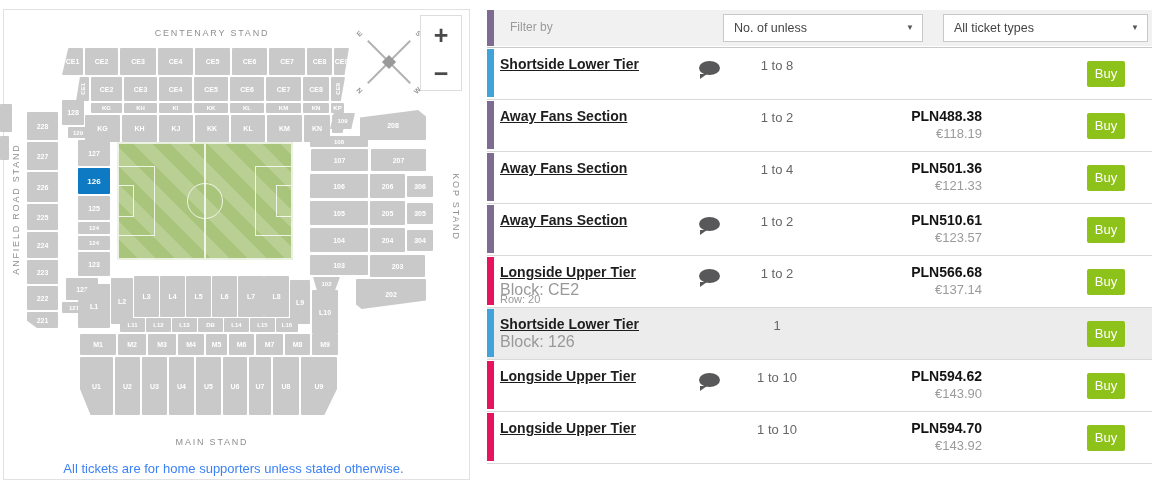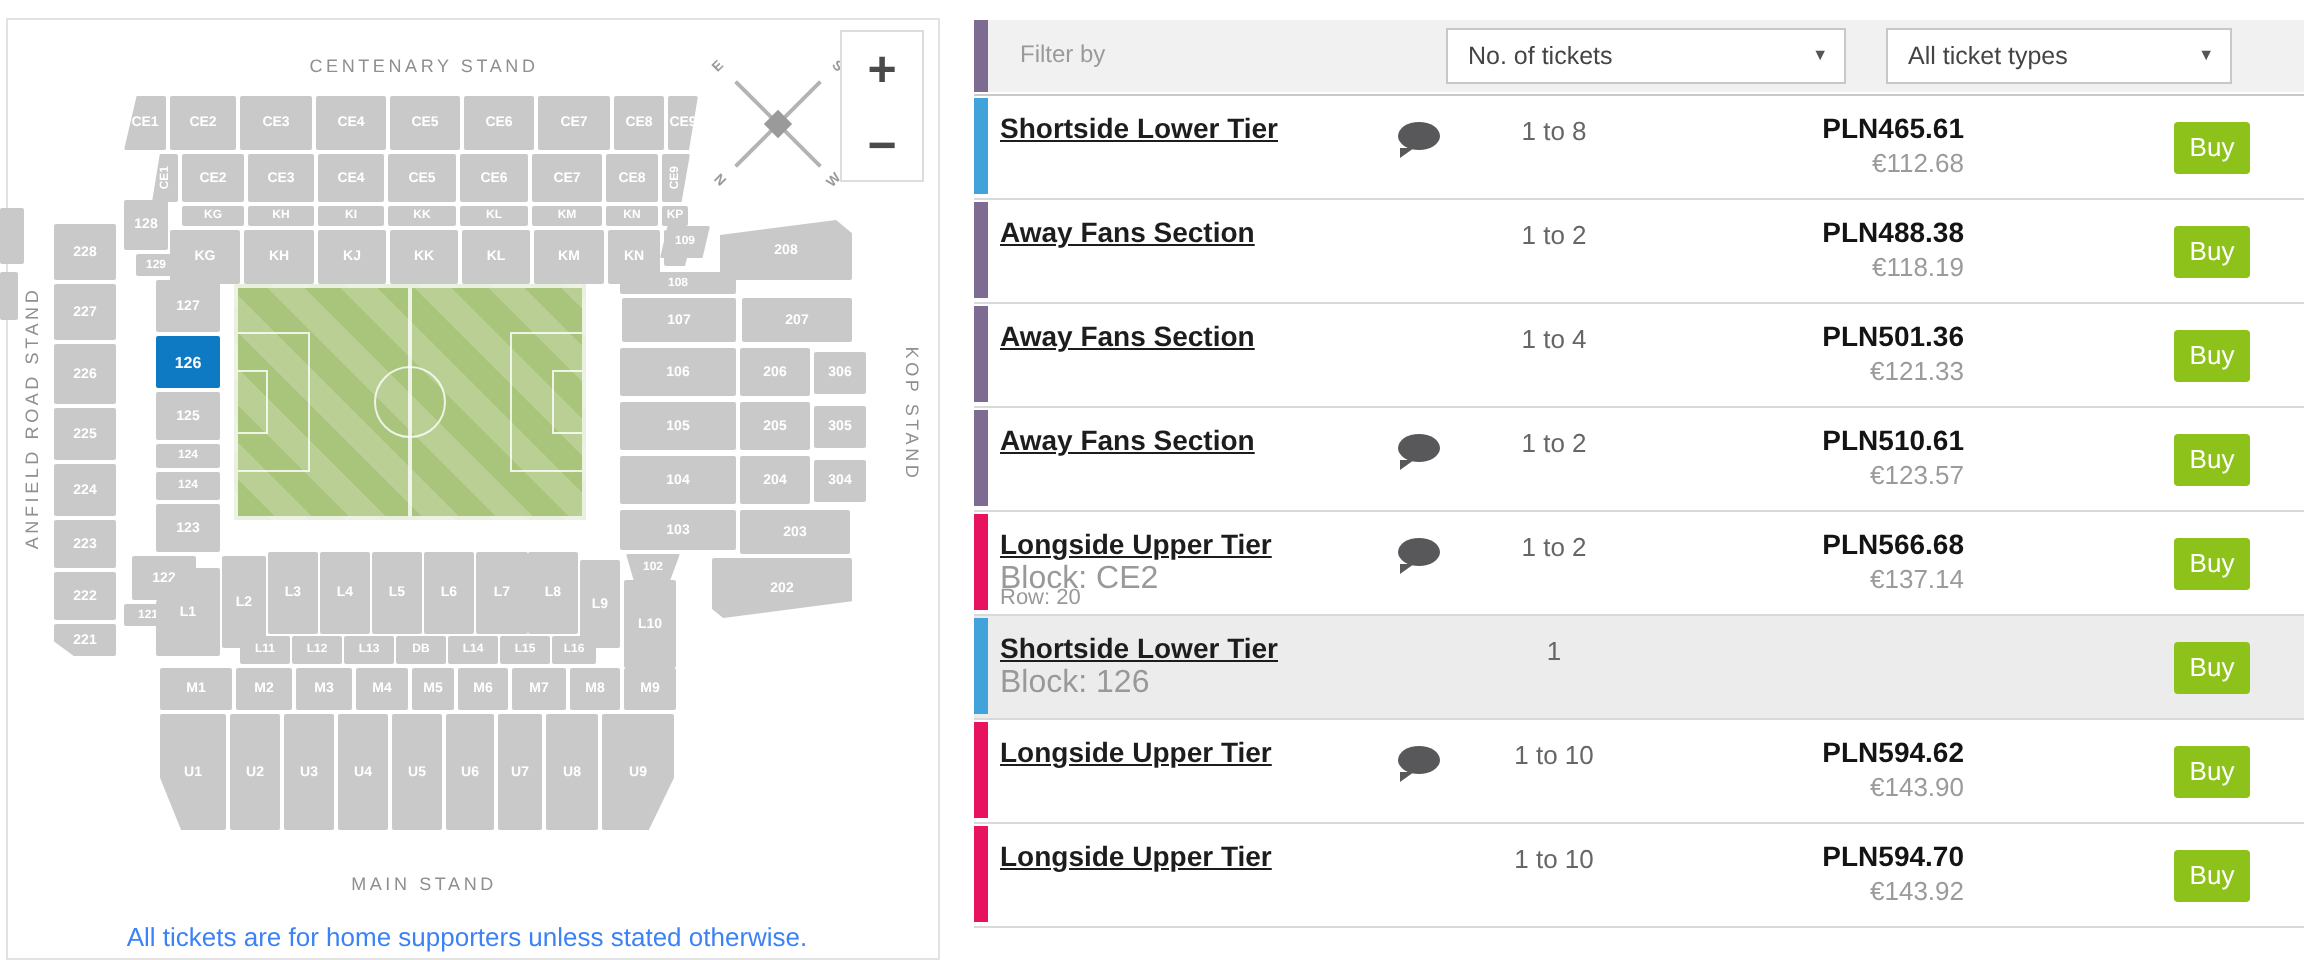--- a/index.html
+++ b/index.html
@@ -79,21 +79,21 @@
   #zoombox .zbtn { width:100%; height:38px; text-align:center; line-height:38px;
     font-size:25px; font-weight:bold; color:#4a4a4a; cursor:pointer; user-select:none; }
 
   
   #filterbar { position:absolute; left:487px; top:10px; width:665px; height:36px; background:#f1f1f1; }
   #filterbar .bar { position:absolute; left:0; top:0; bottom:0; width:7px; }
   #filter-label { position:absolute; left:23px; top:10px; font-size:12px; color:#9a9a9a; }
   .dd { position:absolute; top:4px; height:28px; background:#fff; border:1px solid #c8c8c8;
     font-size:12.5px; color:#444; line-height:26px; padding-left:10px; cursor:pointer; }
   #dd-tickets { left:236px; width:200px; }
-  #dd-types   { left:456px; width:173px; }
+  #dd-types   { left:456px; width:205px; }
   .dd .caret { position:absolute; right:8px; top:0; font-size:8px; color:#555; line-height:26px; }
 
   #list { position:absolute; left:487px; top:47px; width:665px; border-top:1px solid #c9c9c9; }
   .row { position:relative; height:52px; border-bottom:1px solid #d9d9d9; background:#fff; }
   .row.selected { background:#ececec; }
   .row .bar { position:absolute; left:0; top:1px; bottom:2px; width:7px; }
   .row .name { position:absolute; left:13px; top:8px; font-size:14px; font-weight:bold; color:#1d1d1d;text-decoration:underline; }
   .row .d1 { position:absolute; left:13px; top:25px; font-size:16px; color:#999; }
   .row .d2 { position:absolute; left:13px; top:37px; font-size:11px; color:#999; }
   .row .bubble { position:absolute; left:212px; top:13px; width:21px; height:14px;
@@ -468,41 +468,37 @@
     <div class="zbtn">−</div>
   </div>
 
   <div id="map-footer">All tickets are for home supporters unless stated otherwise.</div>
 </div>
 
 <div id="filterbar">
   <div class="bar" style="background: rgb(126, 107, 146);"></div>
   <div id="filter-label">Filter by</div>
   <div class="dd" id="dd-tickets">
-    <span>No. of tickets</span>
+    <span>No. of unless</span>
     <span class="caret">▼</span>
   </div>
   <div class="dd" id="dd-types">
     <span>All ticket types</span>
     <span class="caret">▼</span>
   </div>
 </div>
 
 <div id="list">
     <div class="row">
     <div class="bar" style="background: rgb(65, 163, 218);"></div>
     <div class="name">Shortside Lower Tier</div>
     <div class="d1"></div>
     <div class="d2"></div>
     <div class="bubble"></div>
     <div class="qty">1 to 8</div>
-    <div class="prices">
-      <div class="pln">PLN465.61</div>
-      <div class="eur">€112.68</div>
-    </div>
     <div class="buy">Buy</div>
   </div>
     <div class="row">
     <div class="bar" style="background: rgb(126, 107, 146);"></div>
     <div class="name">Away Fans Section</div>
     <div class="d1"></div>
     <div class="d2"></div>
 
     <div class="qty">1 to 2</div>
     <div class="prices">

